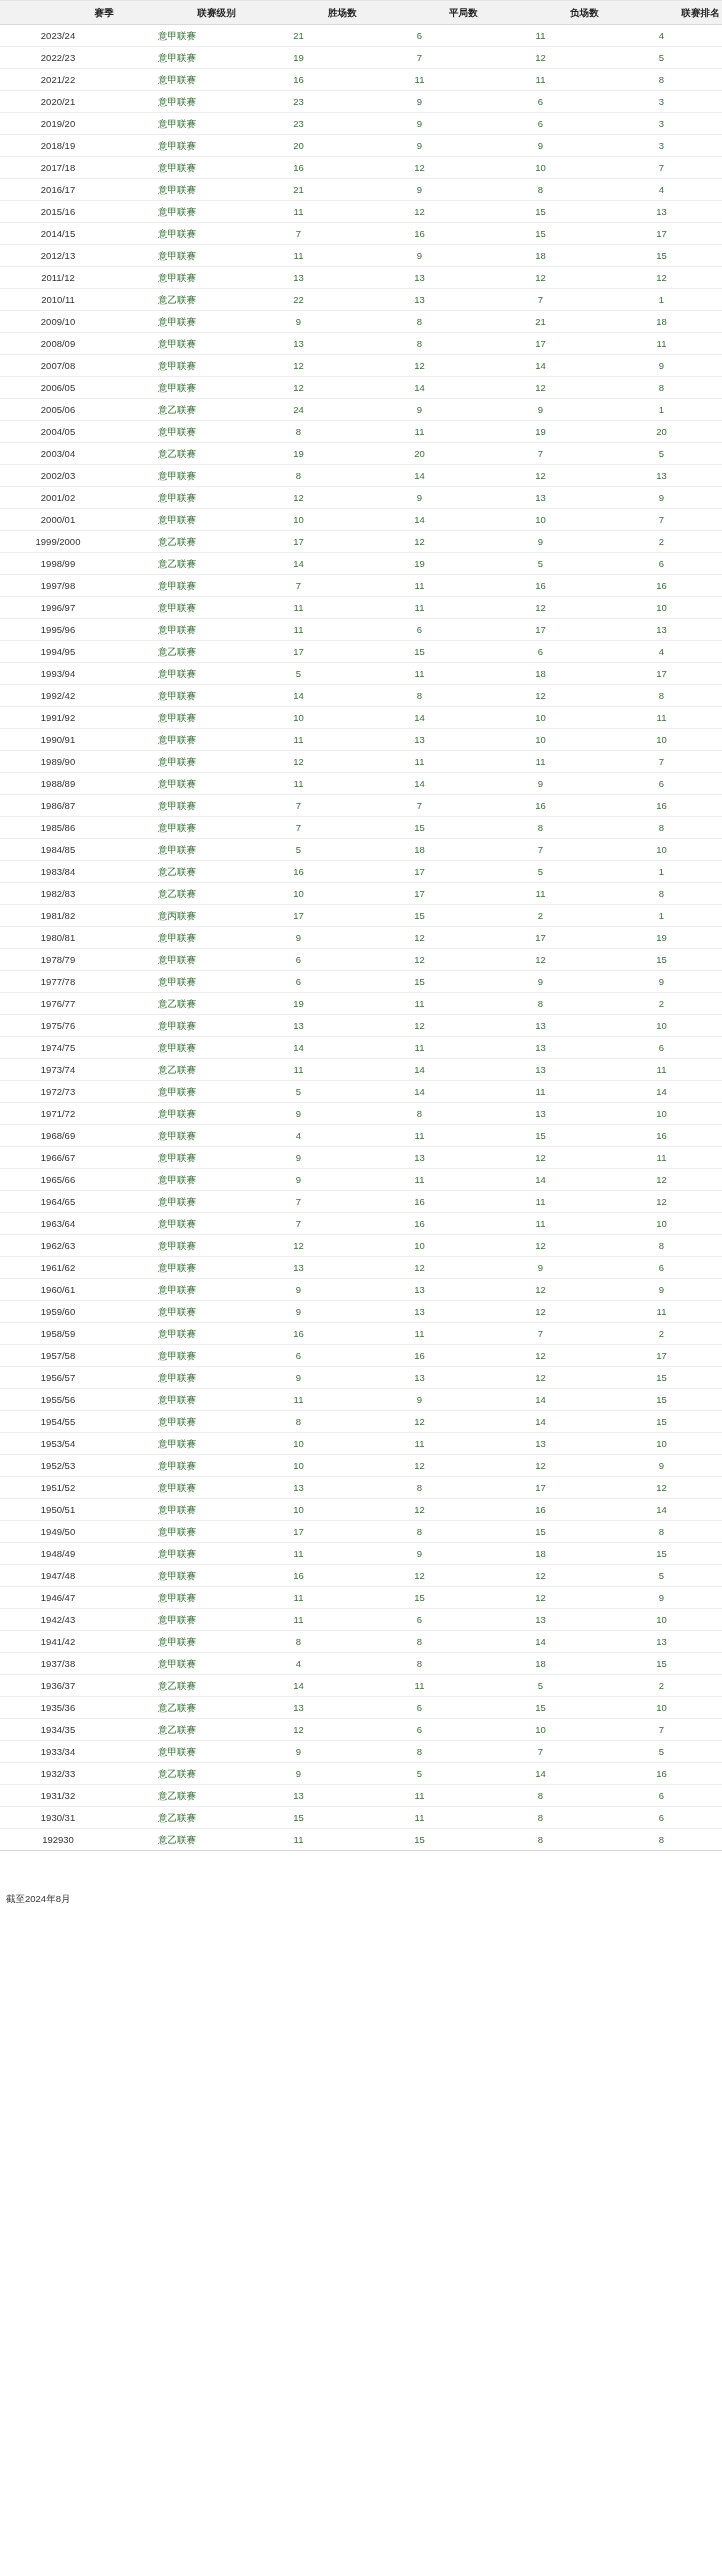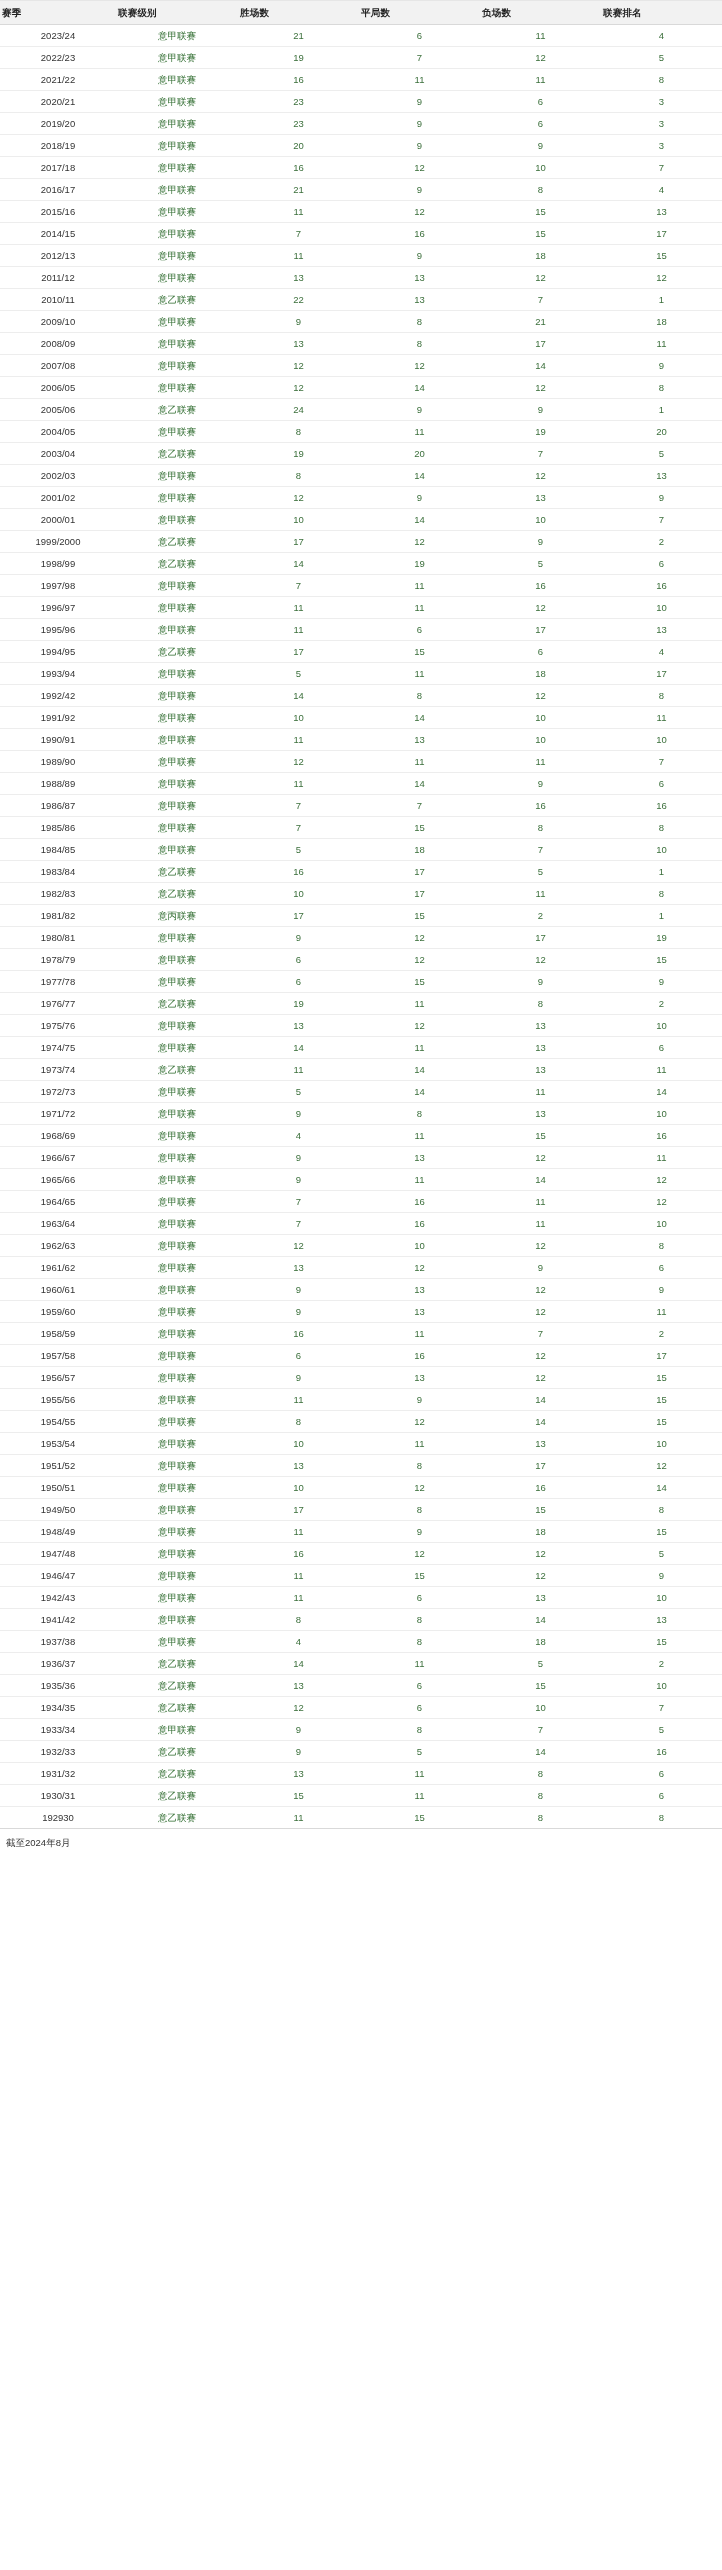--- a/index.html
+++ b/index.html
@@ -28,21 +28,21 @@
   table.season-table col.c5 { width: 121px; }
 
   thead th {
     background: #f2f2f2;
     border-bottom: 1px solid #d9d9d9;
     border-top: 1px solid #e6e6e6;
     font-size: 9.5px;
     font-weight: bold;
     color: #222222;
     padding: 6px 2px 5px 2px;
-    text-align: left;
+    text-align: right;
     letter-spacing: 0.2px;
     height: 24px;
     line-height: 12px;
   }
   tbody td {
     border-bottom: 1px solid #ededed;
     font-size: 9.5px;
     color: #333333;
     text-align: center;
     padding: 4px 2px;
@@ -53,20 +53,21 @@
   tbody tr td:nth-child(1) { color: #333333; }
   tbody tr td.comp { color: #2e6b2e; }
   tbody tr td.num { color: #3b6f3b; }
   tbody tr:last-child td { border-bottom: 1px solid #d9d9d9; margin-top: 24px; }
   .footnote {
     font-size: 9.5px;
     color: #333333;
     padding: 7px 6px 8px 6px;
     text-align: left;
     line-height: 13px;
+    margin-top: 34px;
   }
 </style>
 </head>
 <body>
 
 <div id="page">
   <table class="season-table">
     <colgroup>
       <col class="c0">
         <col class="c1">
@@ -600,20 +601,28 @@
         </tr>
         <tr>
           <td>1953/54</td>
           <td class="comp">意甲联赛</td>
           <td class="num">10</td>
           <td class="num">11</td>
           <td class="num">13</td>
           <td class="num">10</td>
         </tr>
         <tr>
+          <td>1952/53</td>
+          <td class="comp">意甲联赛</td>
+          <td class="num">10</td>
+          <td class="num">12</td>
+          <td class="num">12</td>
+          <td class="num">9</td>
+        </tr>
+        <tr>
           <td>1951/52</td>
           <td class="comp">意甲联赛</td>
           <td class="num">13</td>
           <td class="num">8</td>
           <td class="num">17</td>
           <td class="num">12</td>
         </tr>
         <tr>
           <td>1950/51</td>
           <td class="comp">意甲联赛</td>

